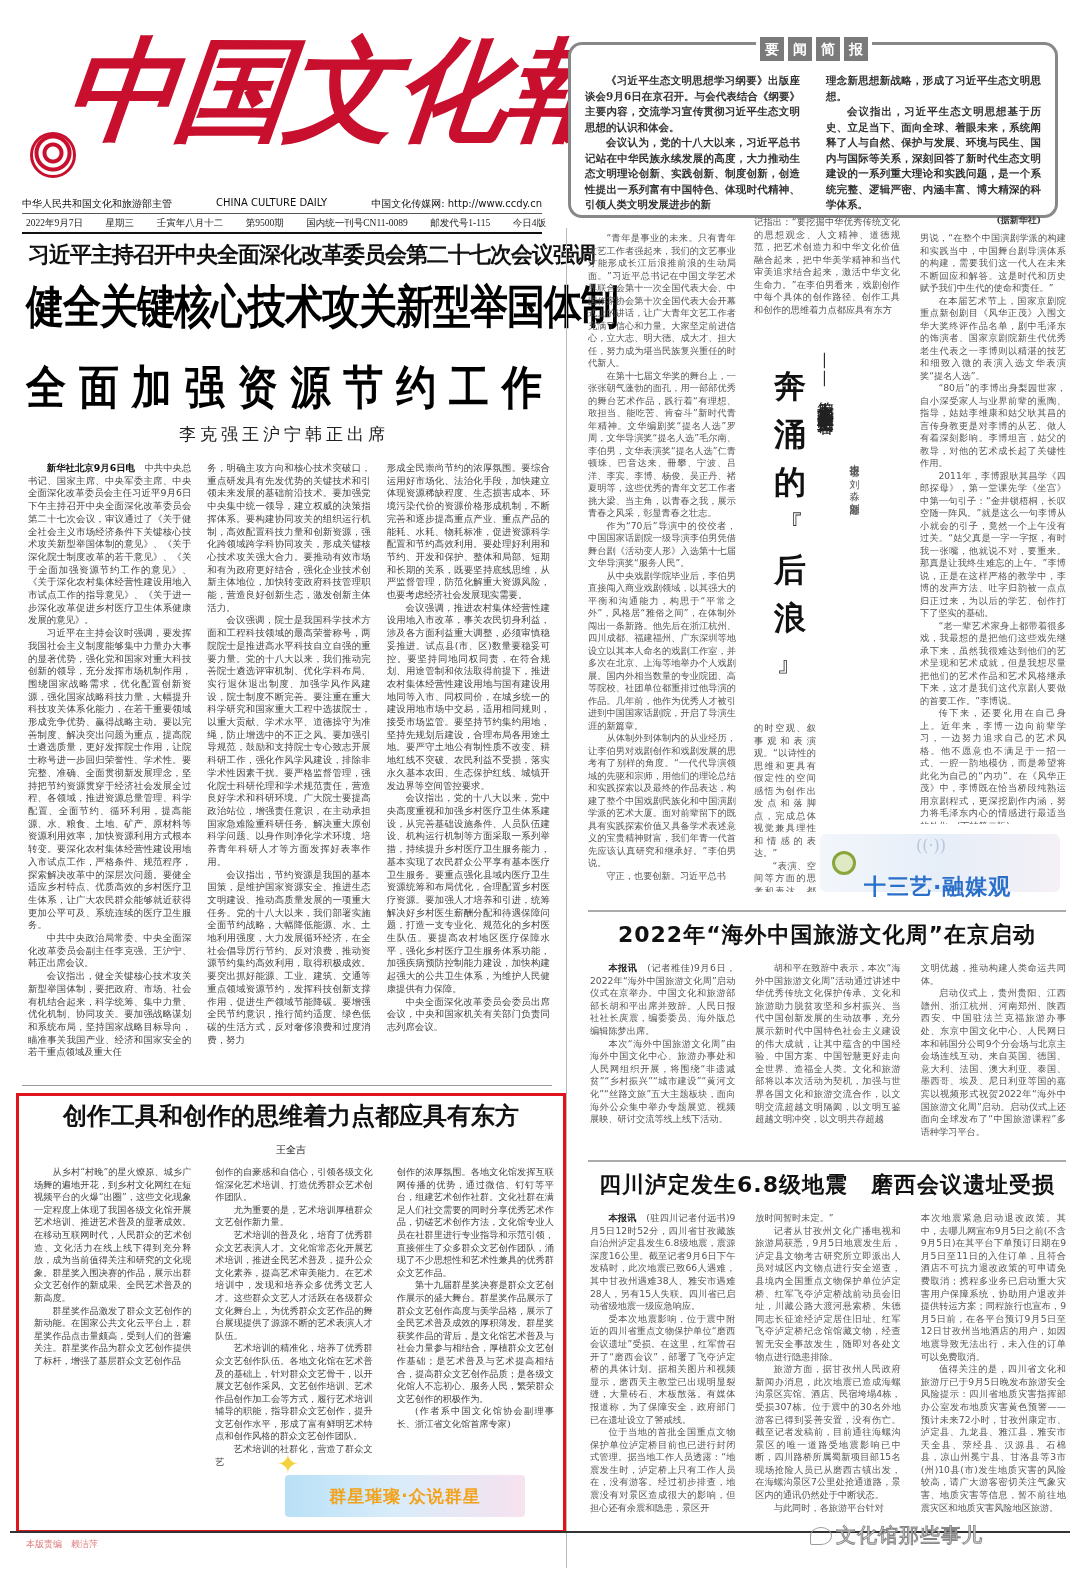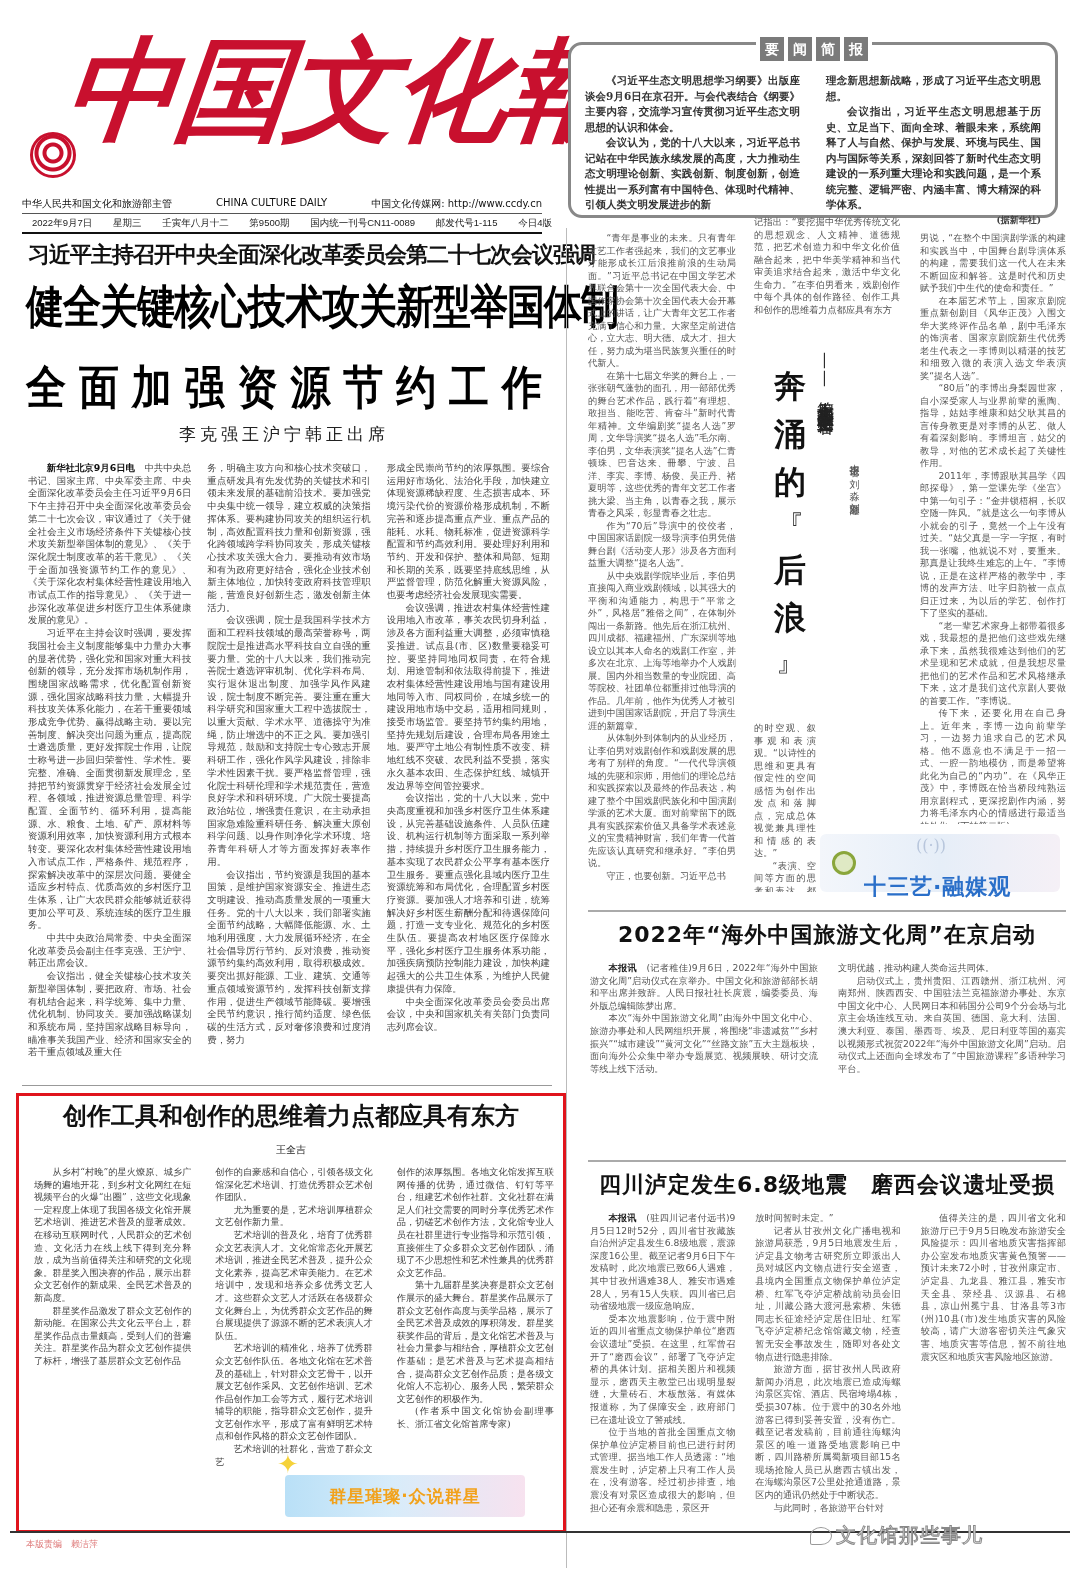--- a/index.html
+++ b/index.html
@@ -8,22 +8,22 @@
 
   
   .masthead { position: absolute; left: 22px; top: 14px; width: 530px; height: 210px; }
   .logo-seal { position: absolute; left: 8px; top: 118px; width: 46px; height: 46px; border-radius: 50%;
     border: 3px solid #c8102e; background: radial-gradient(circle at 50% 45%, #fff 0 6px, #c8102e 7px 10px, #fff 11px 14px, #c8102e 15px 18px, #fff 19px); }
   .logo-text { position: absolute; left: 44px; top: 20px; font-family: "DejaVu Serif", serif; font-weight: bold;
     font-size: 112px; letter-spacing: -2px; color: #c8102e; font-style: italic; line-height: 1; white-space: nowrap; transform: skewX(-6deg); }
   .mast-line1 { position: absolute; left: 0; top: 183px; width: 520px; display: flex; justify-content: space-between;
     font-family: "DejaVu Sans", sans-serif; font-size: 10px; font-weight: normal; color: #111; white-space: nowrap; }
   .mast-rule1 { position: absolute; left: 0; top: 199px; width: 520px; border-top: 1px solid #555; }
-  .mast-line2 { position: absolute; left: 10px; top: 203px; width: 520px; display: flex; justify-content: space-between;
-    font-family: Liberation Sans, sans-serif; font-size: 9.5px; color: #222; white-space: nowrap; }
+  .mast-line2 { position: absolute; left: 4px; top: 203px; width: 520px; display: flex; justify-content: space-between;
+    font-family: Liberation Serif, serif; font-size: 9.5px; color: #222; white-space: nowrap; }
   .mast-rule2 { position: absolute; left: 0; top: 218px; width: 520px; border-top: 2px solid #111; }
 
   
   .briefs { position: absolute; left: 568px; top: 42px; width: 490px; height: 176px; border: 3px solid #888;
     border-radius: 14px; background: #fff; }
   .briefs-title { position: absolute; left: 185px; top: -8px; display: flex; gap: 4px; background: #fff; padding: 0 4px; }
   .briefs-title span { display: inline-block; width: 24px; height: 24px; background: #7a7a7a; color: #fff;
     font-family: "DejaVu Sans", sans-serif; font-weight: bold; font-size: 14px; text-align: center; line-height: 24px; }
   .briefs-cols { position: absolute; left: 14px; top: 28px; right: 14px; display: flex; gap: 26px; font-weight: bold; }
   .briefs-col { flex: 1; font-size: 10.5px; line-height: 15.5px; color: #333; text-align: justify; }
@@ -170,21 +170,21 @@
     <p>会议指出，党的十八大以来，党中央高度重视和加强乡村医疗卫生体系建设，从完善基础设施条件、人员队伍建设、机构运行机制等方面采取一系列举措，持续提升乡村医疗卫生服务能力，基本实现了农民群众公平享有基本医疗卫生服务。要重点强化县域内医疗卫生资源统筹和布局优化，合理配置乡村医疗资源。要加强人才培养和引进，统筹解决好乡村医生薪酬分配和待遇保障问题，打造一支专业化、规范化的乡村医生队伍。要提高农村地区医疗保障水平，强化乡村医疗卫生服务体系功能，加强疾病预防控制能力建设，加快构建起强大的公共卫生体系，为维护人民健康提供有力保障。</p>
     <p>中央全面深化改革委员会委员出席会议，中央和国家机关有关部门负责同志列席会议。</p>
   </div>
 </div>
 <div class="rule-lead"></div>
 <div class="vrule"></div>
 
 <div class="feat-col" style="left:588px;top:232px;width:148px;height:660px;">
   <p>“青年是事业的未来。只有青年文艺工作者强起来，我们的文艺事业才能形成长江后浪推前浪的生动局面。”习近平总书记在中国文学艺术界联合会第十一次全国代表大会、中国作家协会第十次全国代表大会开幕式上的讲话，让广大青年文艺工作者充满了信心和力量。大家坚定前进信心，立大志、明大德、成大才、担大任，努力成为堪当民族复兴重任的时代新人。</p>
   <p>在第十七届文华奖的舞台上，一张张朝气蓬勃的面孔，用一部部优秀的舞台艺术作品，践行着“有理想、敢担当、能吃苦、肯奋斗”新时代青年精神。文华编剧奖“提名人选”罗周，文华导演奖“提名人选”毛尔南、李伯男，文华表演奖“提名人选”仁青顿珠、巴音达来、冊攀、宁波、吕洋、李宾、李博、杨俊、吴正丹、褚夏明等，这些优秀的青年文艺工作者挑大梁、当主角，以青春之我，展示青春之风采，彰显青春之壮志。</p>
-  <p>作为“70后”导演中的佼佼者，中国国家话剧院一级导演李伯男凭借舞台剧《活动变人形》涉及各方面利益重大调整“提名人选”。</p>
+  <p>作为“70后”导演中的佼佼者，中国国家话剧院一级导演李伯男凭借舞台剧《活动变人形》入选第十七届文华导演奖“服务人民”。</p>
   <p>从中央戏剧学院毕业后，李伯男直接闯入商业戏剧领域，以其强大的平衡和沟通能力，构思于“平常之外”，风格居“雅俗之间”，在体制外闯出一条新路。他先后在浙江杭州、四川成都、福建福州、广东深圳等地设立以其本人命名的戏剧工作室，并多次在北京、上海等地举办个人戏剧展。国内外相当数量的专业院团、高等院校、社团单位都重排过他导演的作品。几年前，他作为优秀人才被引进到中国国家话剧院，开启了导演生涯的新篇章。</p>
   <p>从体制外到体制内的从业经历，让李伯男对戏剧创作和戏剧发展的思考有了别样的角度。“一代代导演领域的先驱和宗师，用他们的理论总结和实践探索以及最终的作品表达，构建了整个中国戏剧民族化和中国演剧学派的艺术大厦。面对前辈留下的既具有实践探索价值又具备学术表述意义的宝贵精神财富，我们年青一代首先应该认真研究和继承好。”李伯男说。</p>
   <p>守正，也要创新。习近平总书</p>
 </div>
 <div class="feat-col" style="left:754px;top:216px;width:146px;height:104px;">
   <p style="text-indent:0">记指出：“要挖掘中华优秀传统文化的思想观念、人文精神、道德规范，把艺术创造力和中华文化价值融合起来，把中华美学精神和当代审美追求结合起来，激活中华文化生命力。”在李伯男看来，戏剧创作中每个具体的创作路径、创作工具和创作的思维着力点都应具有东方</p>
 </div>
 <div class="feat-title">
   <span>奔</span>
   <span>涌</span>
@@ -215,40 +215,44 @@
 </div>
 <div class="rule-feat"></div>
 
 <div class="tour-head">2022年“海外中国旅游文化周”在京启动</div>
 <div class="three-cols" style="left:590px;top:962px;width:476px;height:190px;">
   <div class="c">
     <p><b>本报讯</b>　<span>(记者稚佳)9月6日，2022年“海外中国旅游文化周”启动仪式在京举办。中国文化和旅游部部长胡和平出席并致辞。人民日报社社长庹震，编委委员、海外版总编辑陈梦出席。</span></p>
     <p>本次“海外中国旅游文化周”由海外中国文化中心、旅游办事处和人民网组织开展，将围绕“非遗减贫”“乡村振兴”“城市建设”“黄河文化”“丝路文旅”五大主题板块，面向海外公众集中举办专题展览、视频展映、研讨交流等线上线下活动。</p>
   </div>
   <div class="c">
+    <p>胡和平在致辞中表示，本次“海外中国旅游文化周”活动通过讲述中华优秀传统文化保护传承、文化和旅游助力脱贫攻坚和乡村振兴、当代中国创新发展的生动故事，充分展示新时代中国特色社会主义建设的伟大成就，让其中蕴含的中国经验、中国方案、中国智慧更好走向全世界、造福全人类。文化和旅游部将以本次活动为契机，加强与世界各国文化和旅游交流合作，以文明交流超越文明隔阂，以文明互鉴超越文明冲突，以文明共存超越</p>
+  </div>
+  <div class="c">
     <p class="noindent">文明优越，推动构建人类命运共同体。</p>
     <p>启动仪式上，贵州贵阳、江西赣州、浙江杭州、河南郑州、陕西西安、中国驻法兰克福旅游办事处、东京中国文化中心、人民网日本和韩国分公司9个分会场与北京主会场连线互动。来自英国、德国、意大利、法国、澳大利亚、泰国、墨西哥、埃及、尼日利亚等国的嘉宾以视频形式祝贺2022年“海外中国旅游文化周”启动。启动仪式上还面向全球发布了“中国旅游课程”多语种学习平台。</p>
   </div>
 </div>
 <div class="rule-tour"></div>
 
 <div class="quake-head">四川泸定发生6.8级地震　磨西会议遗址受损</div>
 <div class="three-cols" style="left:590px;top:1212px;width:476px;height:316px;">
   <div class="c">
     <p><b>本报讯</b>　<span>(驻四川记者付远书)9月5日12时52分，四川省甘孜藏族自治州泸定县发生6.8级地震，震源深度16公里。截至记者9月6日下午发稿时，此次地震已致66人遇难，其中甘孜州遇难38人、雅安市遇难28人，另有15人失联。四川省已启动省级地震一级应急响应。</span></p>
     <p>受本次地震影响，位于震中附近的四川省重点文物保护单位“磨西会议遗址”受损。在这里，红军曾召开了“磨西会议”，部署了飞夺泸定桥的具体计划。据相关图片和视频显示，磨西天主教堂已出现明显裂缝，大量砖石、木板散落。有媒体报道称，为了保障安全，政府部门已在遗址设立了警戒线。</p>
     <p>位于当地的首批全国重点文物保护单位泸定桥目前也已进行封闭式管理。据当地工作人员透露：“地震发生时，泸定桥上只有工作人员在，没有游客。经过初步排查，地震没有对景区造成很大的影响，但担心还有余震和隐患，景区开</p>
   </div>
   <div class="c">
     <p class="noindent">放时间暂时未定。”</p>
     <p>记者从甘孜州文化广播电视和旅游局获悉，9月5日地震发生后，泸定县文物考古研究所立即派出人员对城区内文物点进行安全巡查，县境内全国重点文物保护单位泸定桥、红军飞夺泸定桥战前动员会旧址，川藏公路大渡河悬索桥、朱德同志长征途经泸定居住旧址、红军飞夺泸定桥纪念馆馆藏文物，经查暂无安全事故发生，随即对各处文物点进行隐患排除。</p>
     <p>旅游方面，据甘孜州人民政府新闻办消息，此次地震已造成海螺沟景区宾馆、酒店、民宿垮塌4栋，受损307栋。位于震中的30名外地游客已得到妥善安置，没有伤亡。截至记者发稿前，目前通往海螺沟景区的唯一道路受地震影响已中断，四川路桥所属蜀新项目部15名现场抢险人员已从磨西古镇出发，在海螺沟景区7公里处抢通道路，景区内的通讯仍然处于中断状态。</p>
     <p>与此同时，各旅游平台针对</p>
   </div>
   <div class="c">
+    <p class="noindent">本次地震紧急启动退改政策。其中，去哪儿网宣布9月5日之前(不含9月5日)在其平台下单预订日期在9月5日至11日的入住订单，且符合酒店不可抗力退改政策的可申请免费取消；携程多业务已启动重大灾害用户保障系统，协助用户退改并提供转运方案；同程旅行也宣布，9月5日前，在各平台预订9月5日至12日甘孜州当地酒店的用户，如因地震导致无法出行，未入住的订单可以免费取消。</p>
     <p>值得关注的是，四川省文化和旅游厅已于9月5日晚发布旅游安全风险提示：四川省地质灾害指挥部办公室发布地质灾害黄色预警——预计未来72小时，甘孜州康定市、泸定县、九龙县、雅江县，雅安市天全县、荥经县、汉源县、石棉县，凉山州冕宁县、甘洛县等3市(州)10县(市)发生地质灾害的风险较高，请广大游客密切关注气象灾害、地质灾害等信息，暂不前往地震灾区和地质灾害风险地区旅游。</p>
   </div>
 </div>
 
 <div class="redbox"></div>
 <div class="star-head">创作工具和创作的思维着力点都应具有东方</div>
 <div class="star-author">王全吉</div>
 <div class="three-cols star-cols" style="left:34px;top:1166px;width:520px;height:360px;gap:24px;">
   <div class="c">
     <p>从乡村“村晚”的星火燎原、城乡广场舞的遍地开花，到乡村文化网红在短视频平台的火爆“出圈”，这些文化现象一定程度上体现了我国各级文化馆开展艺术培训、推进艺术普及的显著成效。在移动互联网时代，人民群众的艺术创造、文化活力在线上线下得到充分释放，成为当前值得关注和研究的文化现象。群星奖入围决赛的作品，展示出群众文艺创作的新成果、全民艺术普及的新高度。</p>

